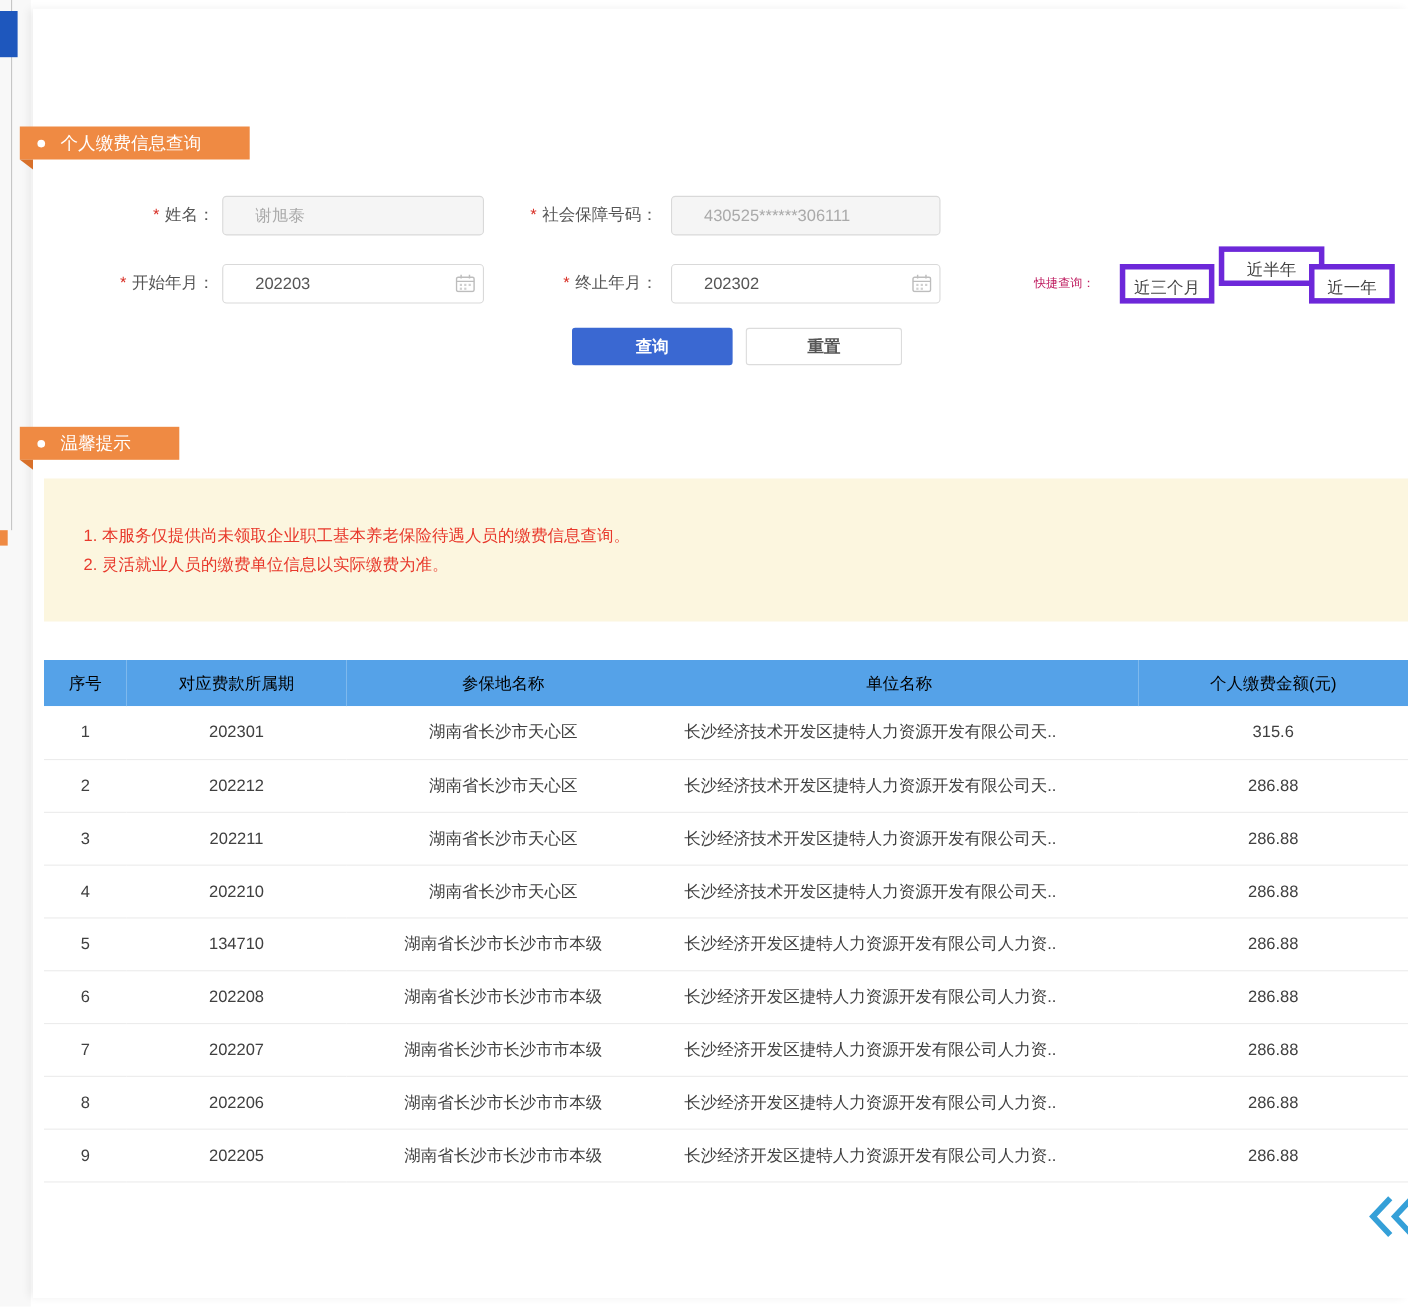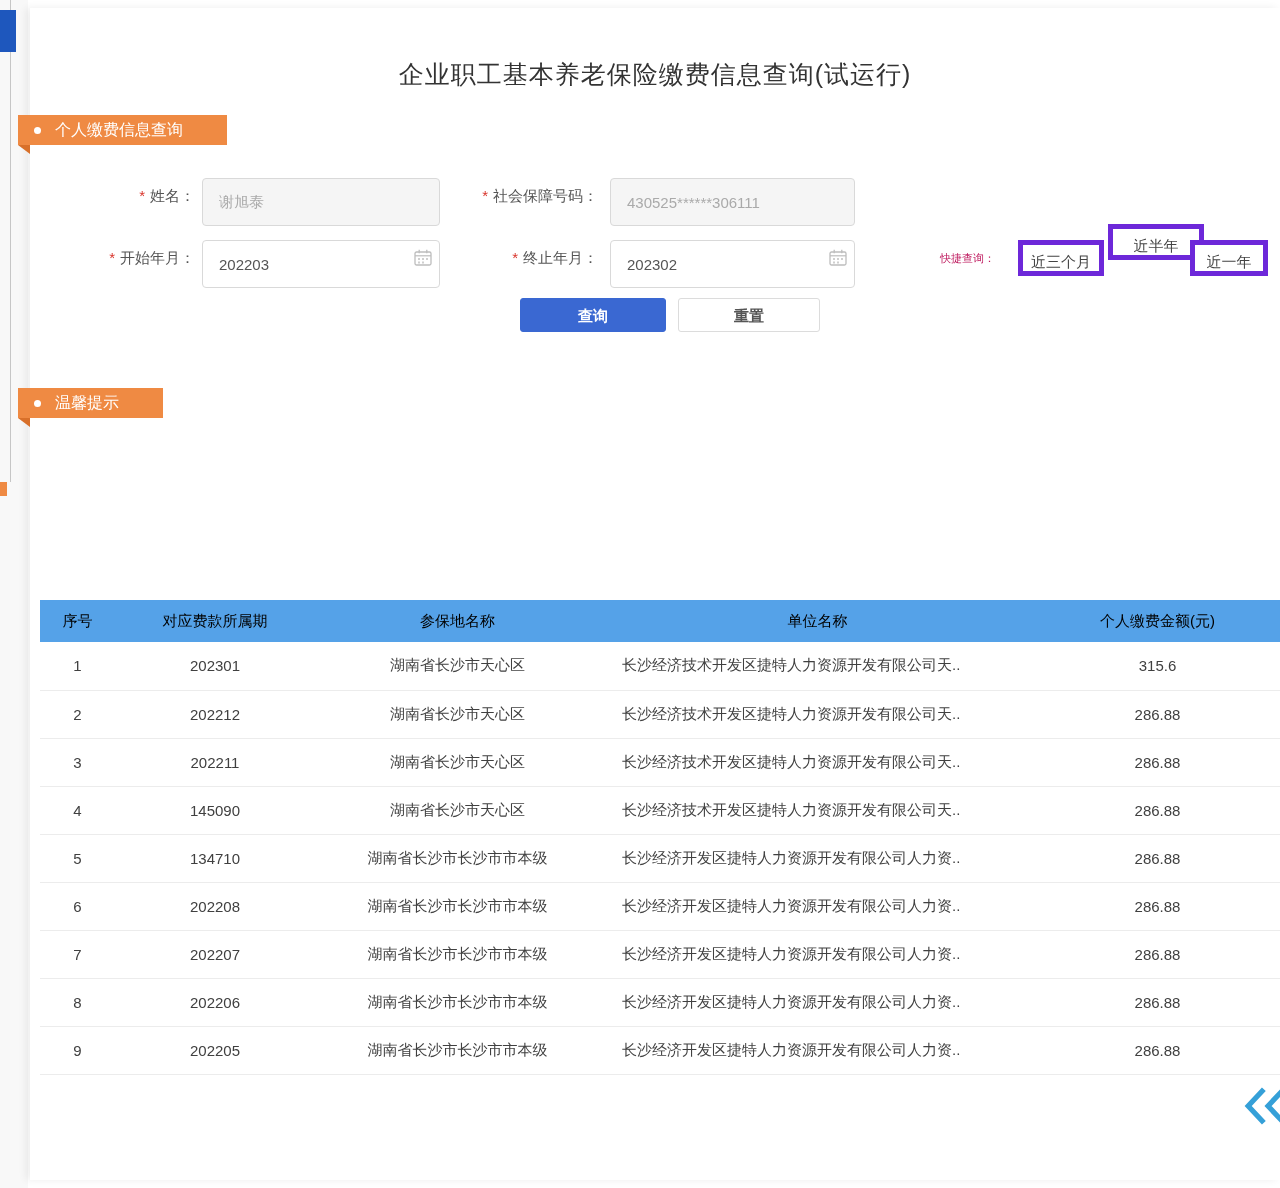--- a/index.html
+++ b/index.html
@@ -23,22 +23,22 @@
   .ribbon .dot { width:7px; height:7px; border-radius:50%; background:#fff; margin-right:14px; }
   .ribbon .fold { position:absolute; left:0; bottom:-9px; width:0; height:0;
     border-top:9px solid var(--orange-dark); border-left:12px solid transparent; }
   .ribbon1 { top:107px; }
   .ribbon2 { top:380px; }
 
   .form-area { position:absolute; left:0; top:0; width:100%; }
   .f-label { position:absolute; height:36px; line-height:36px; text-align:right;
     font-size:15px; color:#555; }
   .req { color:var(--asterisk-red); margin-right:5px; font-size:15px; }
-  .f-input { position:absolute; height:48px; border:1px solid #d9d9d9; border-radius:4px;
-    font-size:15px; padding:0 16px; color:#555; background:#fff; outline:none;
+  .f-input { position:absolute; height:36px; border:1px solid #d9d9d9; border-radius:4px;
+    font-size:15px; padding:0 29px; color:#555; background:#fff; outline:none;
     font-family:"Liberation Sans","DejaVu Sans",sans-serif; }
   .f-input.disabled { background:#f5f5f5; color:#aaaaaa; }
   .cal-icon { position:absolute; top:9px; width:18px; height:17px; cursor:pointer; }
 
   .quick-label { position:absolute; height:36px; line-height:36px; font-size:11px; color:#be185d; text-align:center; }
   .quick-btn { position:absolute; height:36px; line-height:34px; text-align:center;
     border:5px solid #6d28d9; background:#fff; font-size:15px; color:#444; cursor:pointer; }
 
   .btn { position:absolute; height:34px; line-height:34px; text-align:center; font-size:15px;
     border-radius:3px; cursor:pointer;font-weight:bold; }
@@ -63,21 +63,20 @@
 <body>
 
 <div class="stage">
   <div class="left-strip"></div>
   <div class="left-vline"></div>
   <div class="blue-tab"></div>
   <div class="orange-tick"></div>
 
   <div class="card">
 
-    <div class="page-title">企业职工基本养老保险缴费信息查询(试运行)</div>
 
     <div class="ribbon ribbon1">
       <span class="dot"></span>
       <span>个人缴费信息查询</span>
       <span class="fold"></span>
     </div>
 
     <div class="form-area">
 
       <div class="f-label" style="left:0;width:165px;top:170px">
@@ -129,20 +128,24 @@
       <div class="btn btn-query" style="left:490px;width:146px;top:290px">查询</div>
       <div class="btn btn-reset" style="left:648px;width:142px;top:290px">重置</div>
     </div>
 
     <div class="ribbon ribbon2">
       <span class="dot"></span>
       <span>温馨提示</span>
       <span class="fold"></span>
     </div>
 
+    <div class="notice">
+      <p>1. 本服务仅提供尚未领取企业职工基本养老保险待遇人员的缴费信息查询。</p>
+      <p>2. 灵活就业人员的缴费单位信息以实际缴费为准。</p>
+    </div>
 
     <table class="grid">
       <colgroup>
         <col class="col0">
           <col class="col1">
           <col class="col2">
           <col class="col3">
           <col class="col4">
       </colgroup>
       <thead>
@@ -171,21 +174,21 @@
           </tr>
           <tr>
             <td class="c0">3</td>
             <td class="c1">202211</td>
             <td class="c2">湖南省长沙市天心区</td>
             <td class="c3">长沙经济技术开发区捷特人力资源开发有限公司天..</td>
             <td class="c4">286.88</td>
           </tr>
           <tr>
             <td class="c0">4</td>
-            <td class="c1">145090</td>
+            <td class="c1">202210</td>
             <td class="c2">湖南省长沙市天心区</td>
             <td class="c3">长沙经济技术开发区捷特人力资源开发有限公司天..</td>
             <td class="c4">286.88</td>
           </tr>
           <tr>
             <td class="c0">5</td>
             <td class="c1">134710</td>
             <td class="c2">湖南省长沙市长沙市市本级</td>
             <td class="c3">长沙经济开发区捷特人力资源开发有限公司人力资..</td>
             <td class="c4">286.88</td>

